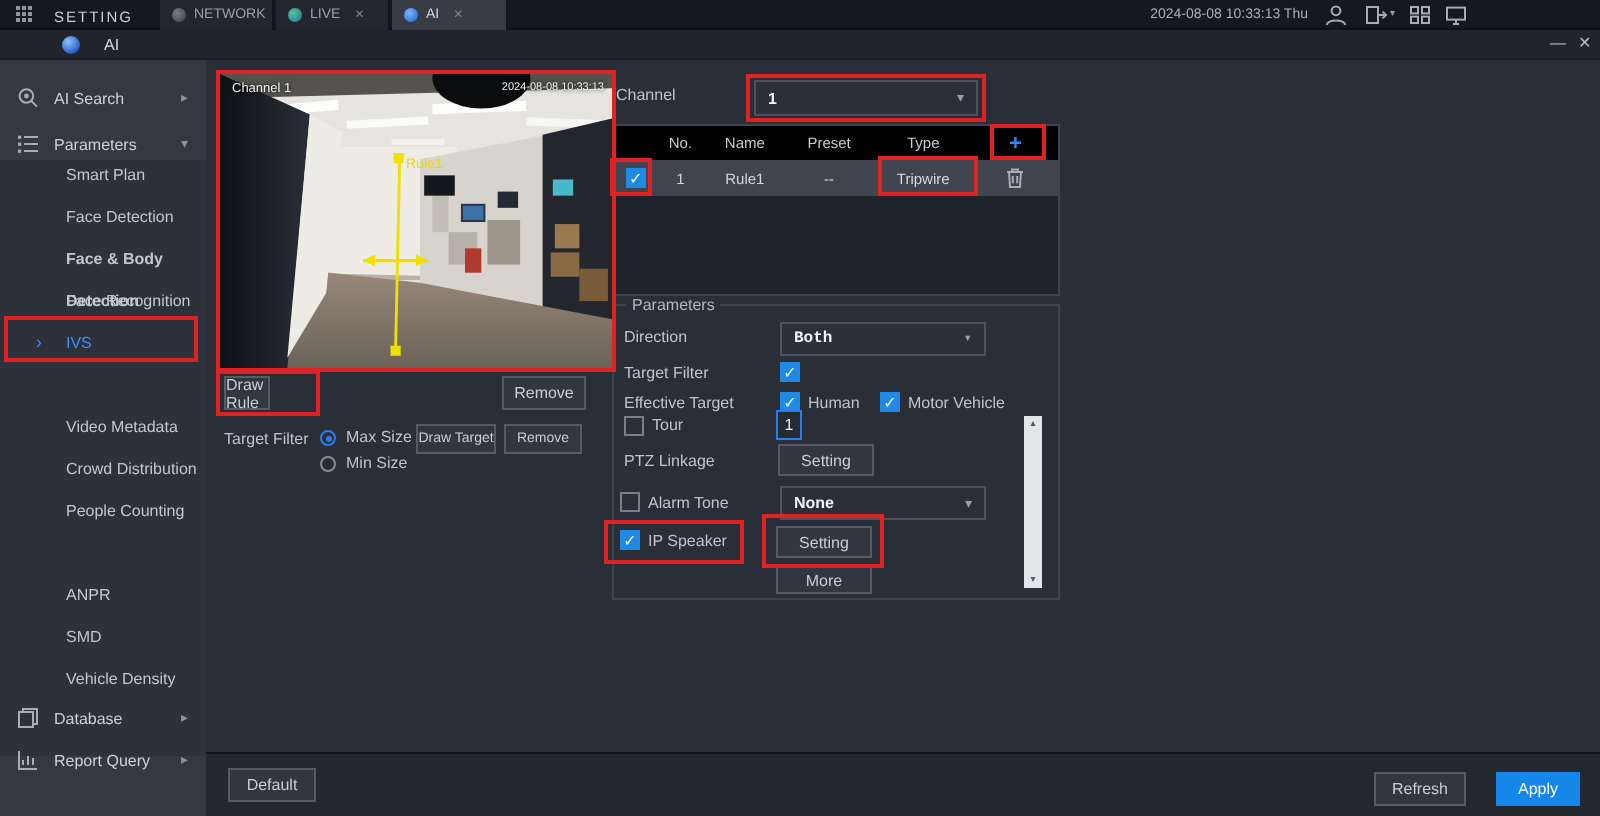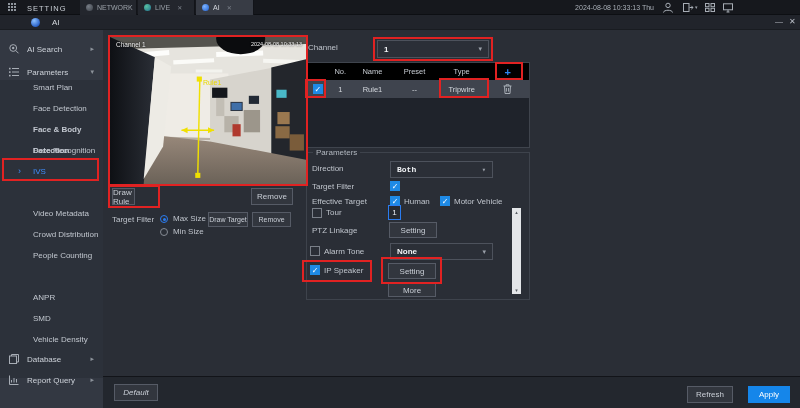--- a/index.html
+++ b/index.html
@@ -377,21 +377,21 @@
   <div class="btn" style="left:388px;top:263px;width:48px;height:16px;">Setting</div>
 
   <div class="btn" style="left:388px;top:283px;width:48px;height:14px;">More</div>
 
   <div class="vscroll">
     <span class="a" style="top:1px;">▴</span>
     <span class="a" style="bottom:1px;">▾</span>
   </div>
 
   <div class="footer"></div>
-  <div class="btn" style="left:114px;top:384px;width:44px;height:17px;font-style:italic;">Default</div>
+  <div class="btn" style="left:114px;top:384px;width:44px;height:17px;">Default</div>
   <div class="btn" style="left:687px;top:386px;width:46px;height:17px;">Refresh</div>
   <div class="btn apply" style="left:748px;top:386px;width:42px;height:17px;">Apply</div>
 
   <div class="redbox" style="left:2px;top:158px;width:97px;height:23px;"></div>
   <div class="redbox" style="left:108px;top:35px;width:200px;height:151px;"></div>
   <div class="redbox" style="left:108px;top:185px;width:52px;height:23px;"></div>
   <div class="redbox" style="left:373px;top:37px;width:120px;height:24px;"></div>
   <div class="redbox" style="left:495px;top:62px;width:28px;height:18px;"></div>
   <div class="redbox" style="left:305px;top:79px;width:21px;height:19px;"></div>
   <div class="redbox" style="left:439px;top:78px;width:50px;height:20px;"></div>

